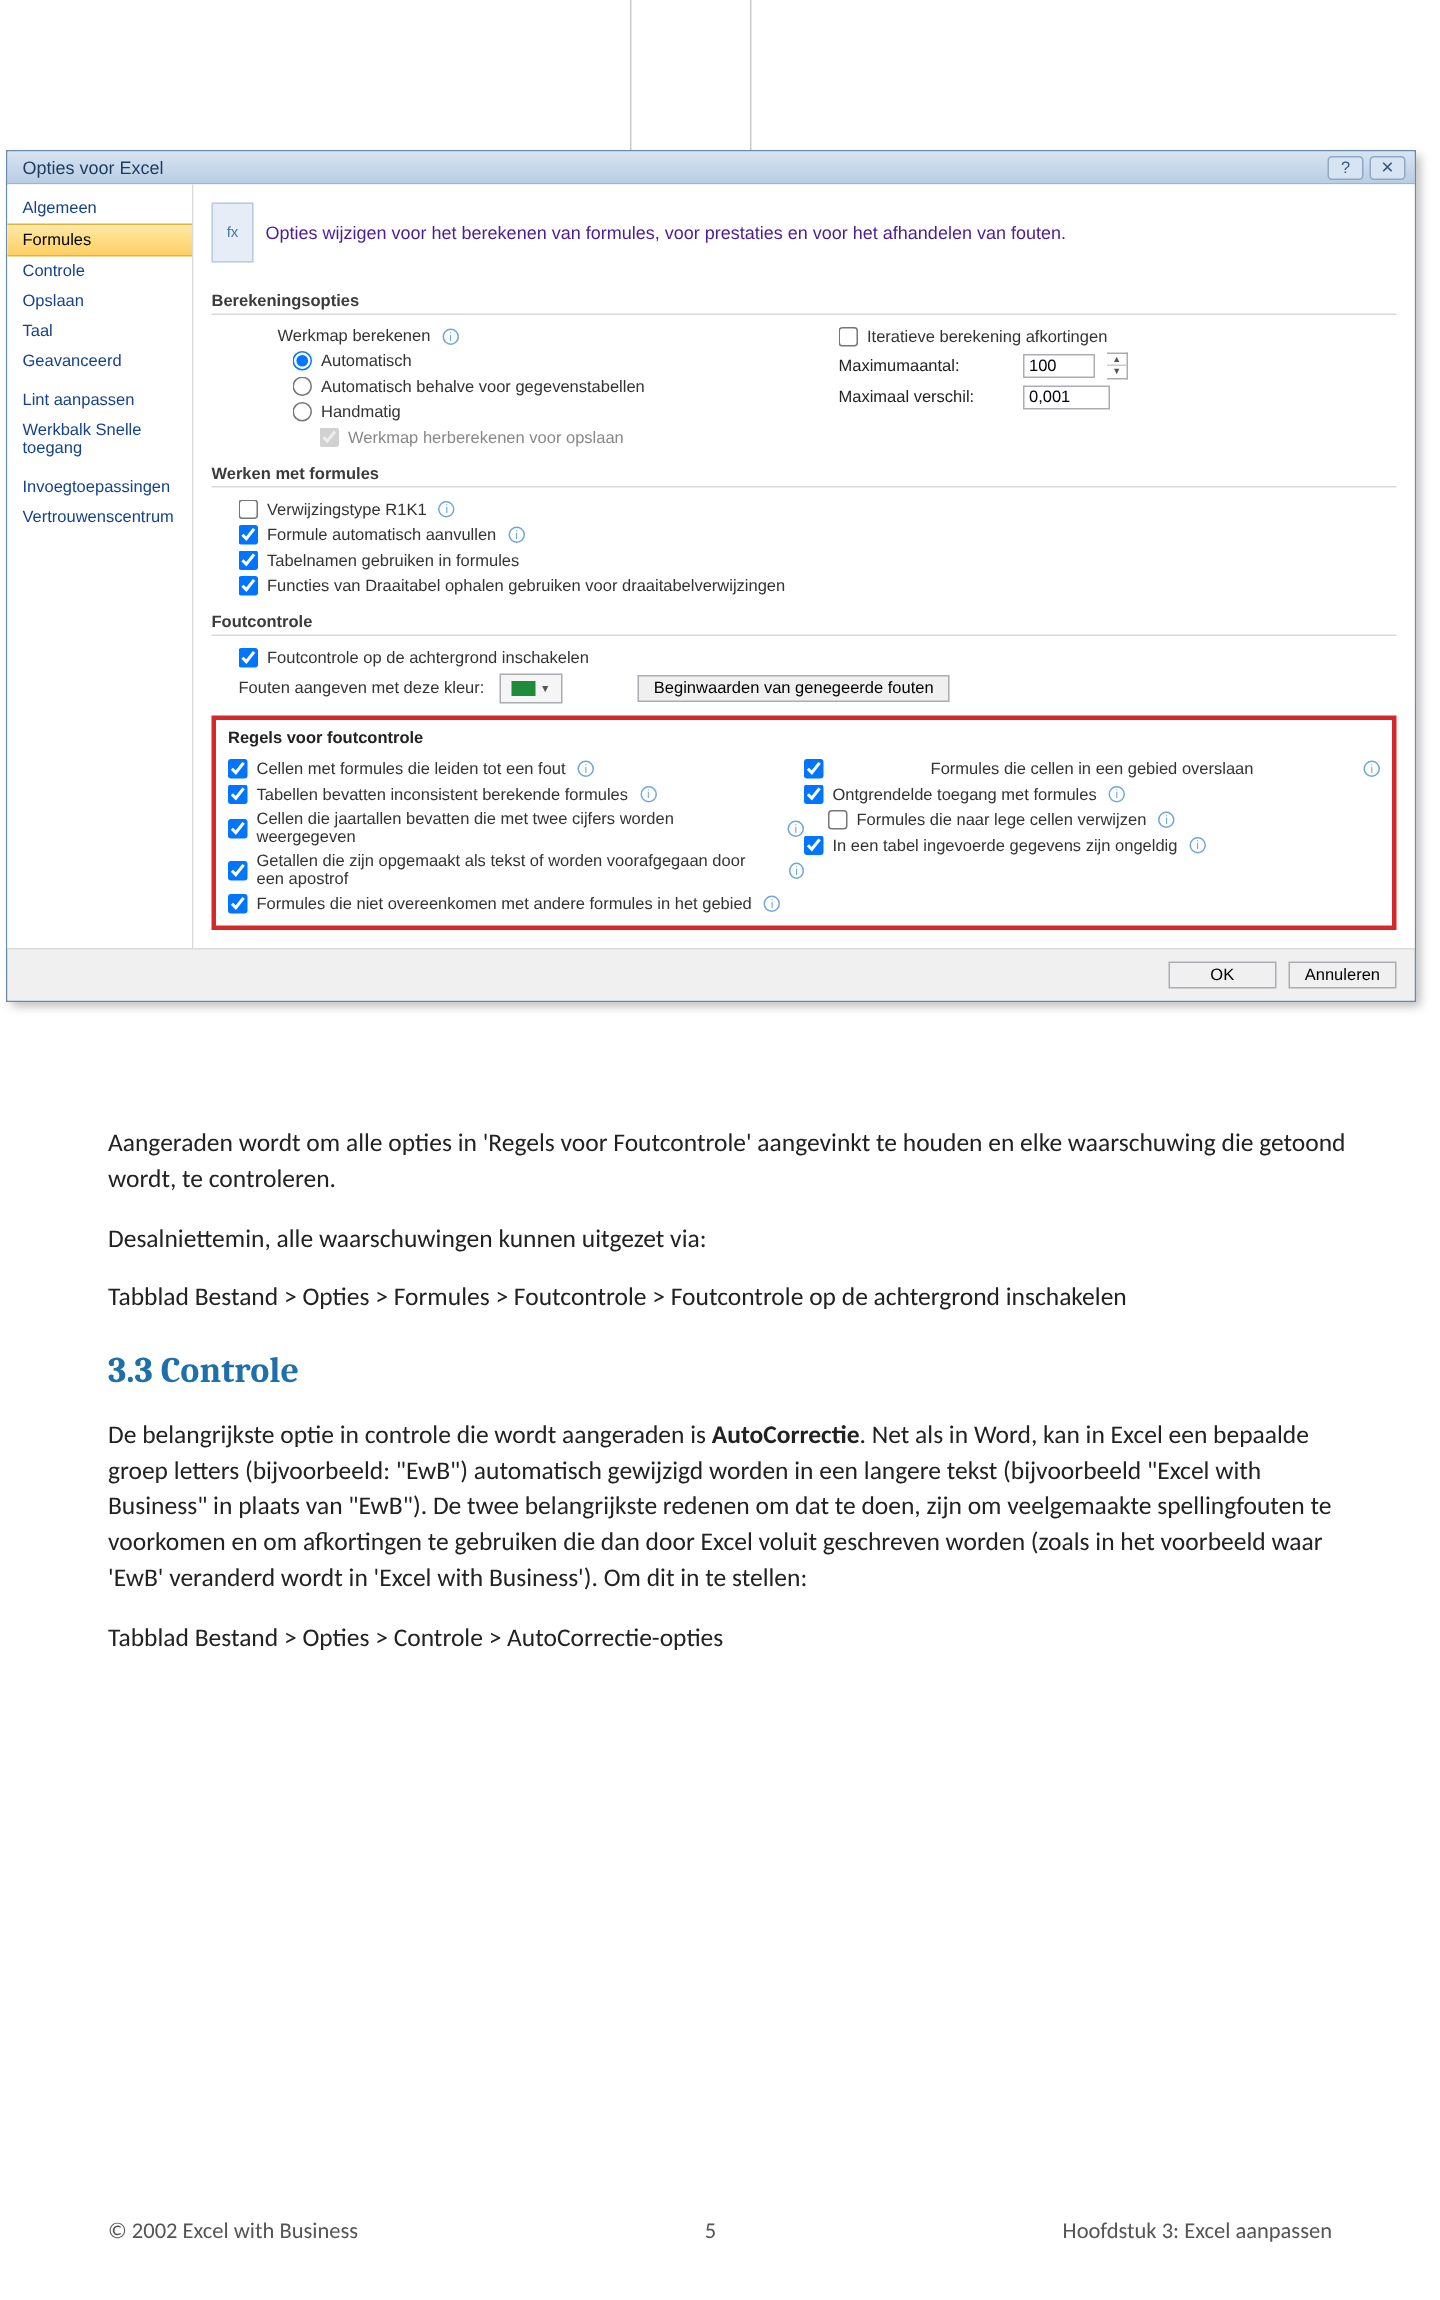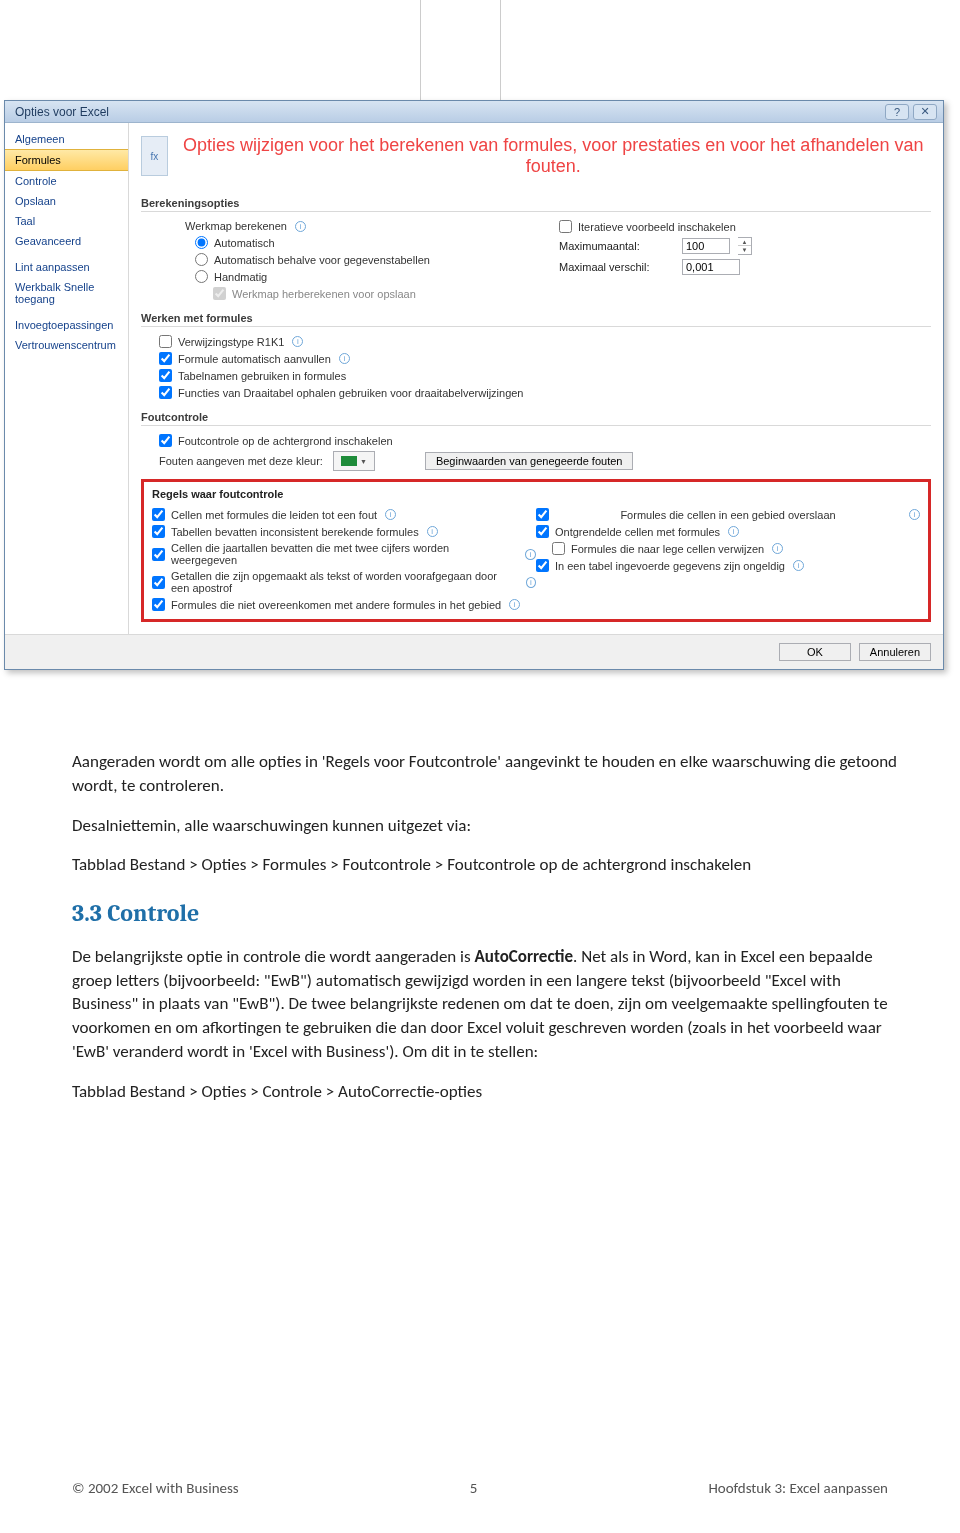--- a/index.html
+++ b/index.html
@@ -78,21 +78,21 @@
     color: #000;
   }
   .main-pane { flex:1; padding: 8px 12px 12px 12px; background:#fff; }
   .pane-header { display:flex; align-items:center; gap:8px; padding:4px 0 10px 0; }
   .pane-icon {
     width:28px; height:40px;
     background:#e6edf6; border:1px solid #b9ccde;
     display:flex; align-items:center; justify-content:center;
     font-size:10px; color:#4776b0;
   }
-  .pane-title { font-size:18px; color:#ef4444;text-align:center; }
+  .pane-title { font-size:12px; color:#4c1d95; }
   .section-h {
     font-size:11px; font-weight:bold; color:#3b3b3b;
     border-bottom:1px solid #d9d9d9;
     padding:2px 0; margin:8px 0 6px 0;
   }
   .row { display:flex; align-items:flex-start;margin-left:36px; }
   .col { flex:1; }
   .opt { display:flex; align-items:center; gap:6px; padding:2px 0 2px 18px; color:#333; }
   .opt.sub { padding-left:36px; color:#888; }
   .opt input[type=radio], .opt input[type=checkbox] { margin:0; width:13px; height:13px; }
@@ -223,21 +223,21 @@
               <label>Handmatig</label>
             </div>
           <div class="opt sub">
               <input type="checkbox" checked="" disabled="" style="">
               <label>Werkmap herberekenen voor opslaan</label>
             </div>
         </div>
         <div class="col right-fields">
           <div class="opt" style="padding-left:0;">
               <input type="checkbox" style="">
-              <label>Iteratieve voorbeeld inschakelen</label>
+              <label>Iteratieve berekening afkortingen</label>
             </div>
           <div class="field-row">
             <label>Maximumaantal:</label>
             <input class="num-input" value="100" style="">
             <div class="spinner">
                 <div>▲</div>
                 <div>▼</div>
               </div>
           </div>
           <div class="field-row">
@@ -276,21 +276,21 @@
         <label>Fouten aangeven met deze kleur:</label>
         <div class="color-btn">
           <div class="color-swatch"></div>
           <span class="dropdown-arrow">▼</span>
         </div>
         <span style="width:30px;"></span>
         <button class="std-btn">Beginwaarden van genegeerde fouten</button>
       </div>
 
       <div class="red-box">
-        <div style="font-weight:bold; font-size:11px; margin-bottom:6px;">Regels waar foutcontrole</div>
+        <div style="font-weight:bold; font-size:11px; margin-bottom:6px;">Regels voor foutcontrole</div>
         <div class="rules-grid">
           <div class="col">
             <div class="opt" style="padding-left:0;">
                 <input type="checkbox" checked="" style="">
                 <label>Cellen met formules die leiden tot een fout</label>
                 <span class="info-badge">i</span>
               </div>
             <div class="opt" style="padding-left:0;">
                 <input type="checkbox" checked="" style="">
                 <label>Tabellen bevatten inconsistent berekende formules</label>
@@ -313,21 +313,21 @@
               </div>
           </div>
           <div class="col">
             <div class="opt" style="padding-left:0;justify-content:space-between;">
                 <input type="checkbox" checked="" style="">
                 <label>Formules die cellen in een gebied overslaan</label>
                 <span class="info-badge">i</span>
               </div>
             <div class="opt" style="padding-left:0;">
                 <input type="checkbox" checked="" style="">
-                <label>Ontgrendelde cellen met formules</label>
+                <label>Ontgrendelde toegang met formules</label>
                 <span class="info-badge">i</span>
               </div>
             <div class="opt" style="padding-left:16px;">
                 <input type="checkbox" style="">
                 <label>Formules die naar lege cellen verwijzen</label>
                 <span class="info-badge">i</span>
               </div>
             <div class="opt" style="padding-left:0;">
                 <input type="checkbox" checked="" style="">
                 <label>In een tabel ingevoerde gegevens zijn ongeldig</label>

